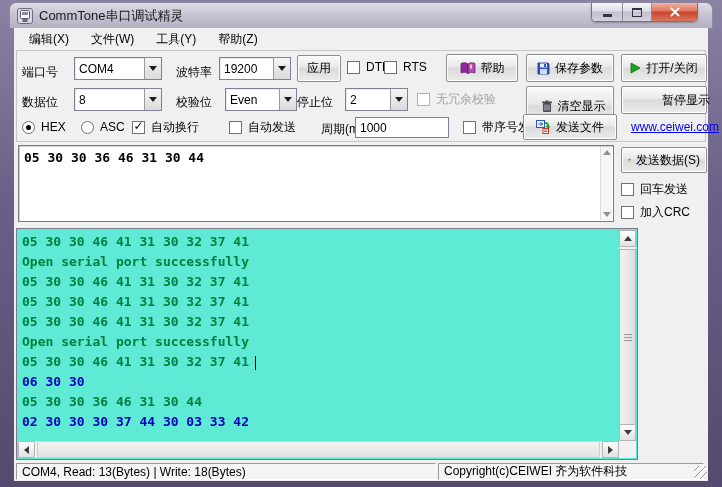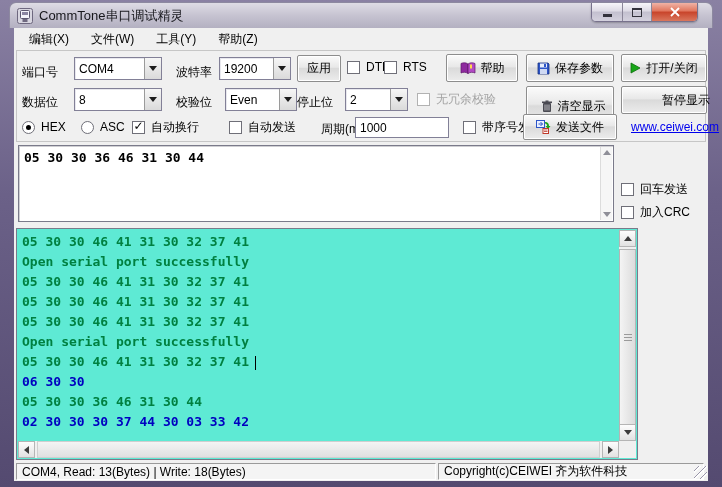--- a/index.html
+++ b/index.html
@@ -268,20 +268,28 @@
     <a class="weblink" style="left: 617px; top: 92px; color: rgb(0, 0, 238);">www.ceiwei.com</a>
 
     <div class="send-box">
       <div class="send-text hex">05 30 30 36 46 31 30 44</div>
       <div class="send-vscroll">
         <span class="mini-up"></span>
         <span class="mini-dn"></span>
       </div>
     </div>
 
+    <button class="btn" style="left:607px;top:119px;width:86px;height:26px;">
+      <svg width="15" height="14" viewBox="0 0 15 14">
+        <path d="M2 8 C2 4 5 2 9 2 L9 0.5 L13 3.5 L9 6.5 L9 5 C6.5 5 4.8 6 4.8 8.5 Z" fill="#1ca61c" stroke="#0c6e0c" stroke-width="0.6"></path>
+        <circle cx="5" cy="10.5" r="2.2" fill="#f4c21a" stroke="#a3820a" stroke-width="0.6"></circle>
+        <circle cx="9.5" cy="11" r="2.2" fill="#f4c21a" stroke="#a3820a" stroke-width="0.6"></circle>
+      </svg>
+      <span>发送数据(S)</span>
+    </button>
     <span class="chk rx-side-chk" style="top:153px;">
       <span class="box"></span>
         <span class="t">回车发送</span>
     </span>
     <span class="chk rx-side-chk" style="top:176px;">
       <span class="box"></span>
         <span class="t">加入CRC</span>
     </span>
 
     <div class="recv-box">

